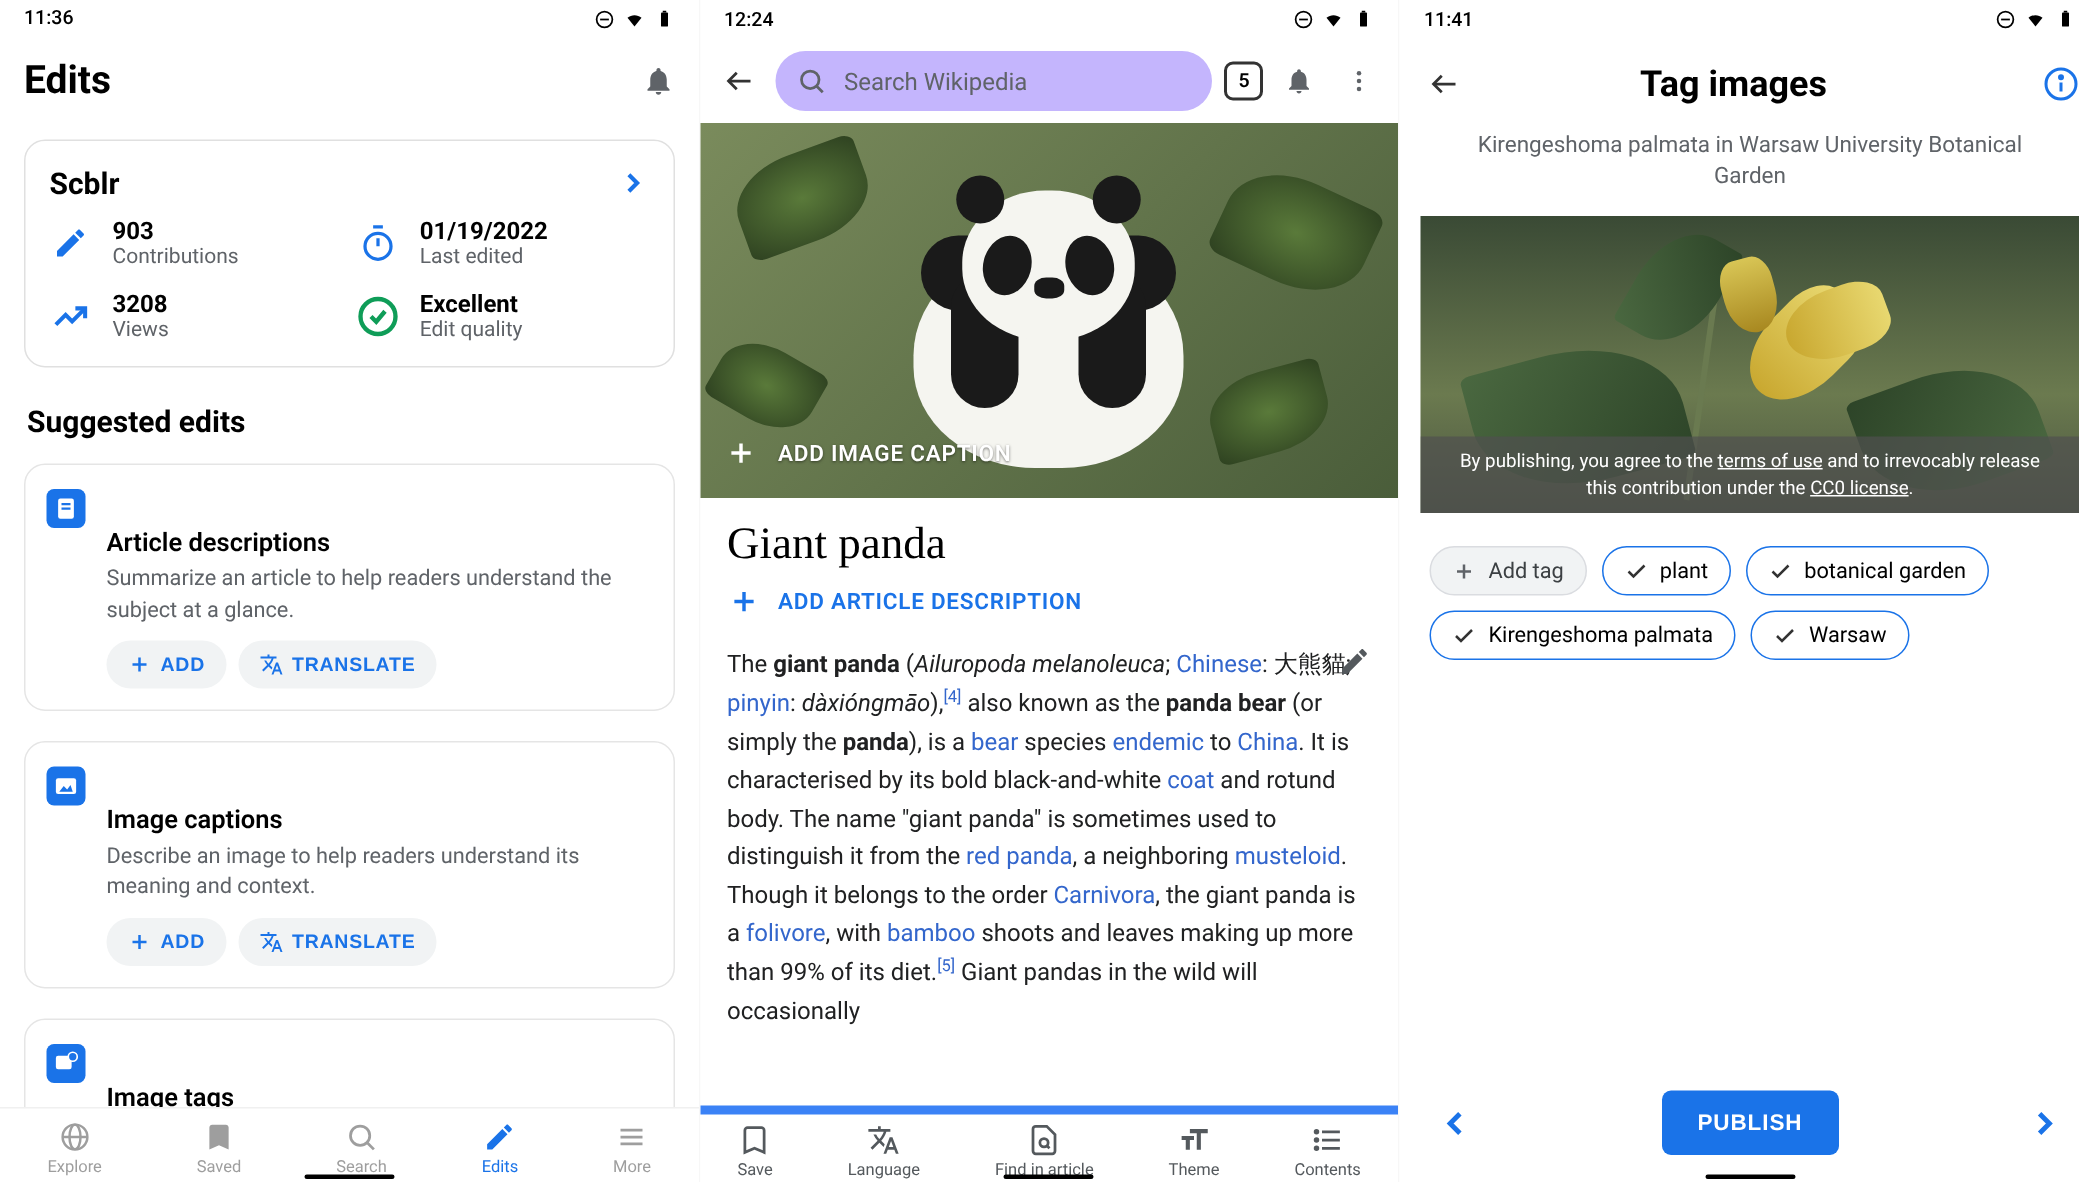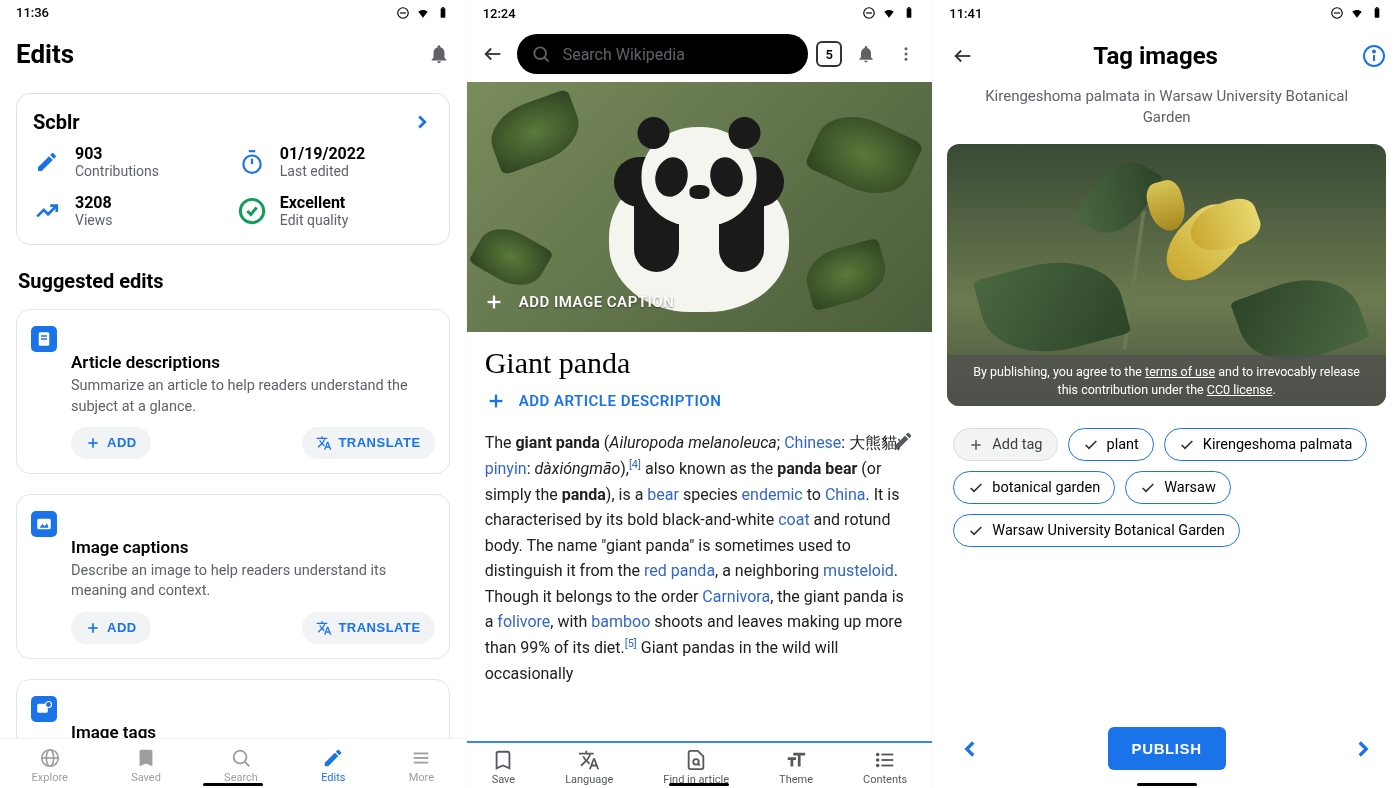--- a/index.html
+++ b/index.html
@@ -29,64 +29,64 @@
 .stat-val { font-size: 16px; font-weight: 700; }
 .stat-lbl { font-size: 14px; color: #5f6368; }
 
 .section-head { font-size: 20px; font-weight: 700; padding: 14px 18px 6px; }
 
 .sugg-card { background: #fff; border: 1px solid #e5e5e5; border-radius: 14px; margin: 10px 16px; padding: 14px; display: flex; gap: 14px; }
 .sugg-icon { width: 26px; height: 26px; flex-shrink: 0; border-radius: 5px; display: flex; align-items: center; justify-content: center; margin-top: 2px; }
 .sugg-body { flex: 1; margin-top: 28px; }
 .sugg-title { font-size: 17px; font-weight: 600; margin-bottom: 4px; }
 .sugg-desc { font-size: 14.5px; color: #5f6368; line-height: 1.4; }
-.sugg-actions { display: flex; gap: 8px; margin-top: 10px; justify-content: space-between; }
+.sugg-actions { display: flex; gap: 8px; margin-top: 10px; }
 .pill-btn { background: #f1f3f4; border: none; border-radius: 18px; padding: 8px 14px; font-size: 13px; font-weight: 600; color: #1a73e8; display: inline-flex; align-items: center; gap: 6px; cursor: pointer; letter-spacing: 0.5px; }
 .pill-btn svg { width: 16px; height: 16px; }
 
 
 .bottom-nav { position: absolute; bottom: 0; left: 0; right: 0; background: #fff; display: flex; justify-content: space-around; padding: 6px 0 2px; border-top: 1px solid #f0f0f0; }
 .nav-item { display: flex; flex-direction: column; align-items: center; gap: 2px; color: #9e9e9e; font-size: 11px; cursor: pointer; padding: 2px 8px; }
 .nav-item.active { color: #1a73e8; }
 .nav-item svg { width: 22px; height: 22px; }
 .home-ind { position: absolute; bottom: 2px; left: 50%; transform: translateX(-50%); width: 60px; height: 3px; background: #000; border-radius: 2px; }
 
 
 .s2-header { display: flex; align-items: center; gap: 8px; padding: 8px 10px; }
 .back-btn { width: 32px; height: 32px; display: flex; align-items: center; justify-content: center; cursor: pointer; }
-.search-pill { flex: 1; background: #000000; border-radius: 22px; padding: 10px 14px; display: flex; align-items: center; gap: 12px; color: #5f6368; cursor: pointer; }
+.search-pill { flex: 1; background: #c4b5fd; border-radius: 22px; padding: 10px 14px; display: flex; align-items: center; gap: 12px; color: #5f6368; cursor: pointer; }
 .search-pill svg { width: 20px; height: 20px; }
 .tab-badge { width: 26px; height: 26px; border: 2px solid #333; border-radius: 6px; display: flex; align-items: center; justify-content: center; font-size: 13px; font-weight: 600; cursor: pointer; }
 .icon32 { width: 32px; height: 32px; display: flex; align-items: center; justify-content: center; cursor: pointer; }
 
 .hero { position: relative; height: 250px; background: linear-gradient(135deg, #7a8b5c 0%, #4a5d3a 100%); overflow: hidden; }
 .hero-caption { position: absolute; bottom: 19px; left: 16px; color: #fff; display: flex; align-items: center; gap: 14px; font-size: 15px; font-weight: 600; letter-spacing: 0.5px; cursor: pointer; text-shadow: 0 1px 2px rgba(0,0,0,0.5); }
 .hero-caption svg { width: 22px; height: 22px; }
 
 .article { padding: 14px 18px 100px; }
 .art-title { font-family: Georgia, serif; font-size: 30px; font-weight: 400; margin-bottom: 10px; }
 .add-desc { color: #1a73e8; display: flex; align-items: center; gap: 12px; font-weight: 600; font-size: 15px; letter-spacing: 0.5px; cursor: pointer; margin-bottom: 18px; }
 .add-desc svg { width: 22px; height: 22px; }
 .art-body { font-size: 16px; line-height: 1.6; color: #202122; position: relative; }
 .art-body a { color: #3366cc; text-decoration: none; }
 .art-body sup { color: #3366cc; font-size: 11px; }
 .pencil-edit { position: absolute; right: 0; top: 0; width: 22px; height: 22px; color: #54595d; cursor: pointer; }
 
-.s2-nav { position: absolute; bottom: 0; left: 0; right: 0; background: #fff; display: flex; justify-content: space-around; padding: 6px 0 2px; border-top: 2px solid #3b82f6; }
+.s2-nav { position: absolute; bottom: 0; left: 0; right: 0; background: #fff; display: flex; justify-content: space-around; padding: 6px 0 2px; border-top: 6px solid #3b82f6; }
 .s2-nav-item { display: flex; flex-direction: column; align-items: center; gap: 2px; color: #54595d; font-size: 11px; cursor: pointer; }
 .s2-nav-item svg { width: 22px; height: 22px; }
 
 
 .s3-header { display: flex; align-items: center; padding: 14px 14px; gap: 3px; }
 .s3-title { font-size: 24px; font-weight: 700; flex: 1; text-align: center; margin-left: -30px; }
 .info-icon { color: #1a73e8; width: 24px; height: 24px; cursor: pointer; }
 
 .subtitle { text-align: center; font-size: 15px; color: #5f6368; padding: 0 40px 16px; line-height: 1.4; }
 
-.photo-card { margin: 0 14px 10px; border-radius: 12px; overflow: hidden; position: relative; height: 262px; background: linear-gradient(180deg, #3a4a35 0%, #6b7a4f 60%, #4a5540 100%); }
+.photo-card { margin: 0 14px 10px; border-radius: 0; overflow: hidden; position: relative; height: 198px; background: linear-gradient(180deg, #3a4a35 0%, #6b7a4f 60%, #4a5540 100%); }
 .photo-caption { position: absolute; bottom: 0; left: 0; right: 0; background: rgba(80,80,80,0.7); color: #fff; font-size: 12.5px; text-align: center; padding: 8px 20px; line-height: 1.4; }
 .photo-caption .ul { text-decoration: underline; }
 
 .tag-area { padding: 12px 20px 20px; display: flex; flex-wrap: wrap; gap: 10px; }
 .tag-chip { border: 1.5px solid #1a73e8; border-radius: 18px; padding: 7px 14px; font-size: 14.5px; display: inline-flex; align-items: center; gap: 8px; cursor: pointer; background: #fff; }
 .tag-chip svg { width: 16px; height: 16px; }
 .tag-chip.add { border-color: #dadce0; background: #f1f3f4; color: #3c4043; }
 
 .publish-bar { position: absolute; bottom: 18px; left: 0; right: 0; display: flex; align-items: center; justify-content: space-between; padding: 0 24px; }
 .nav-arrow { color: #1a73e8; width: 26px; height: 26px; cursor: pointer; }
@@ -506,39 +506,33 @@
     <div class="tag-chip">
           <svg viewBox="0 0 24 24" fill="none" stroke="#333" stroke-width="2.5">
             <polyline points="4 12 9 17 20 6"></polyline>
           </svg>
           <span>plant</span>
         </div>
     <div class="tag-chip">
           <svg viewBox="0 0 24 24" fill="none" stroke="#333" stroke-width="2.5">
             <polyline points="4 12 9 17 20 6"></polyline>
           </svg>
-          <span>Kirengeshoma palmata</span>
+          <span>botanical garden</span>
         </div>
     <div class="tag-chip">
           <svg viewBox="0 0 24 24" fill="none" stroke="#333" stroke-width="2.5">
             <polyline points="4 12 9 17 20 6"></polyline>
           </svg>
-          <span>botanical garden</span>
+          <span>Kirengeshoma palmata</span>
         </div>
     <div class="tag-chip">
           <svg viewBox="0 0 24 24" fill="none" stroke="#333" stroke-width="2.5">
             <polyline points="4 12 9 17 20 6"></polyline>
           </svg>
           <span>Warsaw</span>
-        </div>
-    <div class="tag-chip">
-          <svg viewBox="0 0 24 24" fill="none" stroke="#333" stroke-width="2.5">
-            <polyline points="4 12 9 17 20 6"></polyline>
-          </svg>
-          <span>Warsaw University Botanical Garden</span>
         </div>
   </div>
 
   <div class="publish-bar">
     <svg class="nav-arrow" viewBox="0 0 24 24" fill="none" stroke="currentColor" stroke-width="3">
           <polyline points="15 18 9 12 15 6"></polyline>
         </svg>
     <button class="publish-btn">PUBLISH</button>
     <svg class="nav-arrow" viewBox="0 0 24 24" fill="none" stroke="currentColor" stroke-width="3">
           <polyline points="9 18 15 12 9 6"></polyline>

